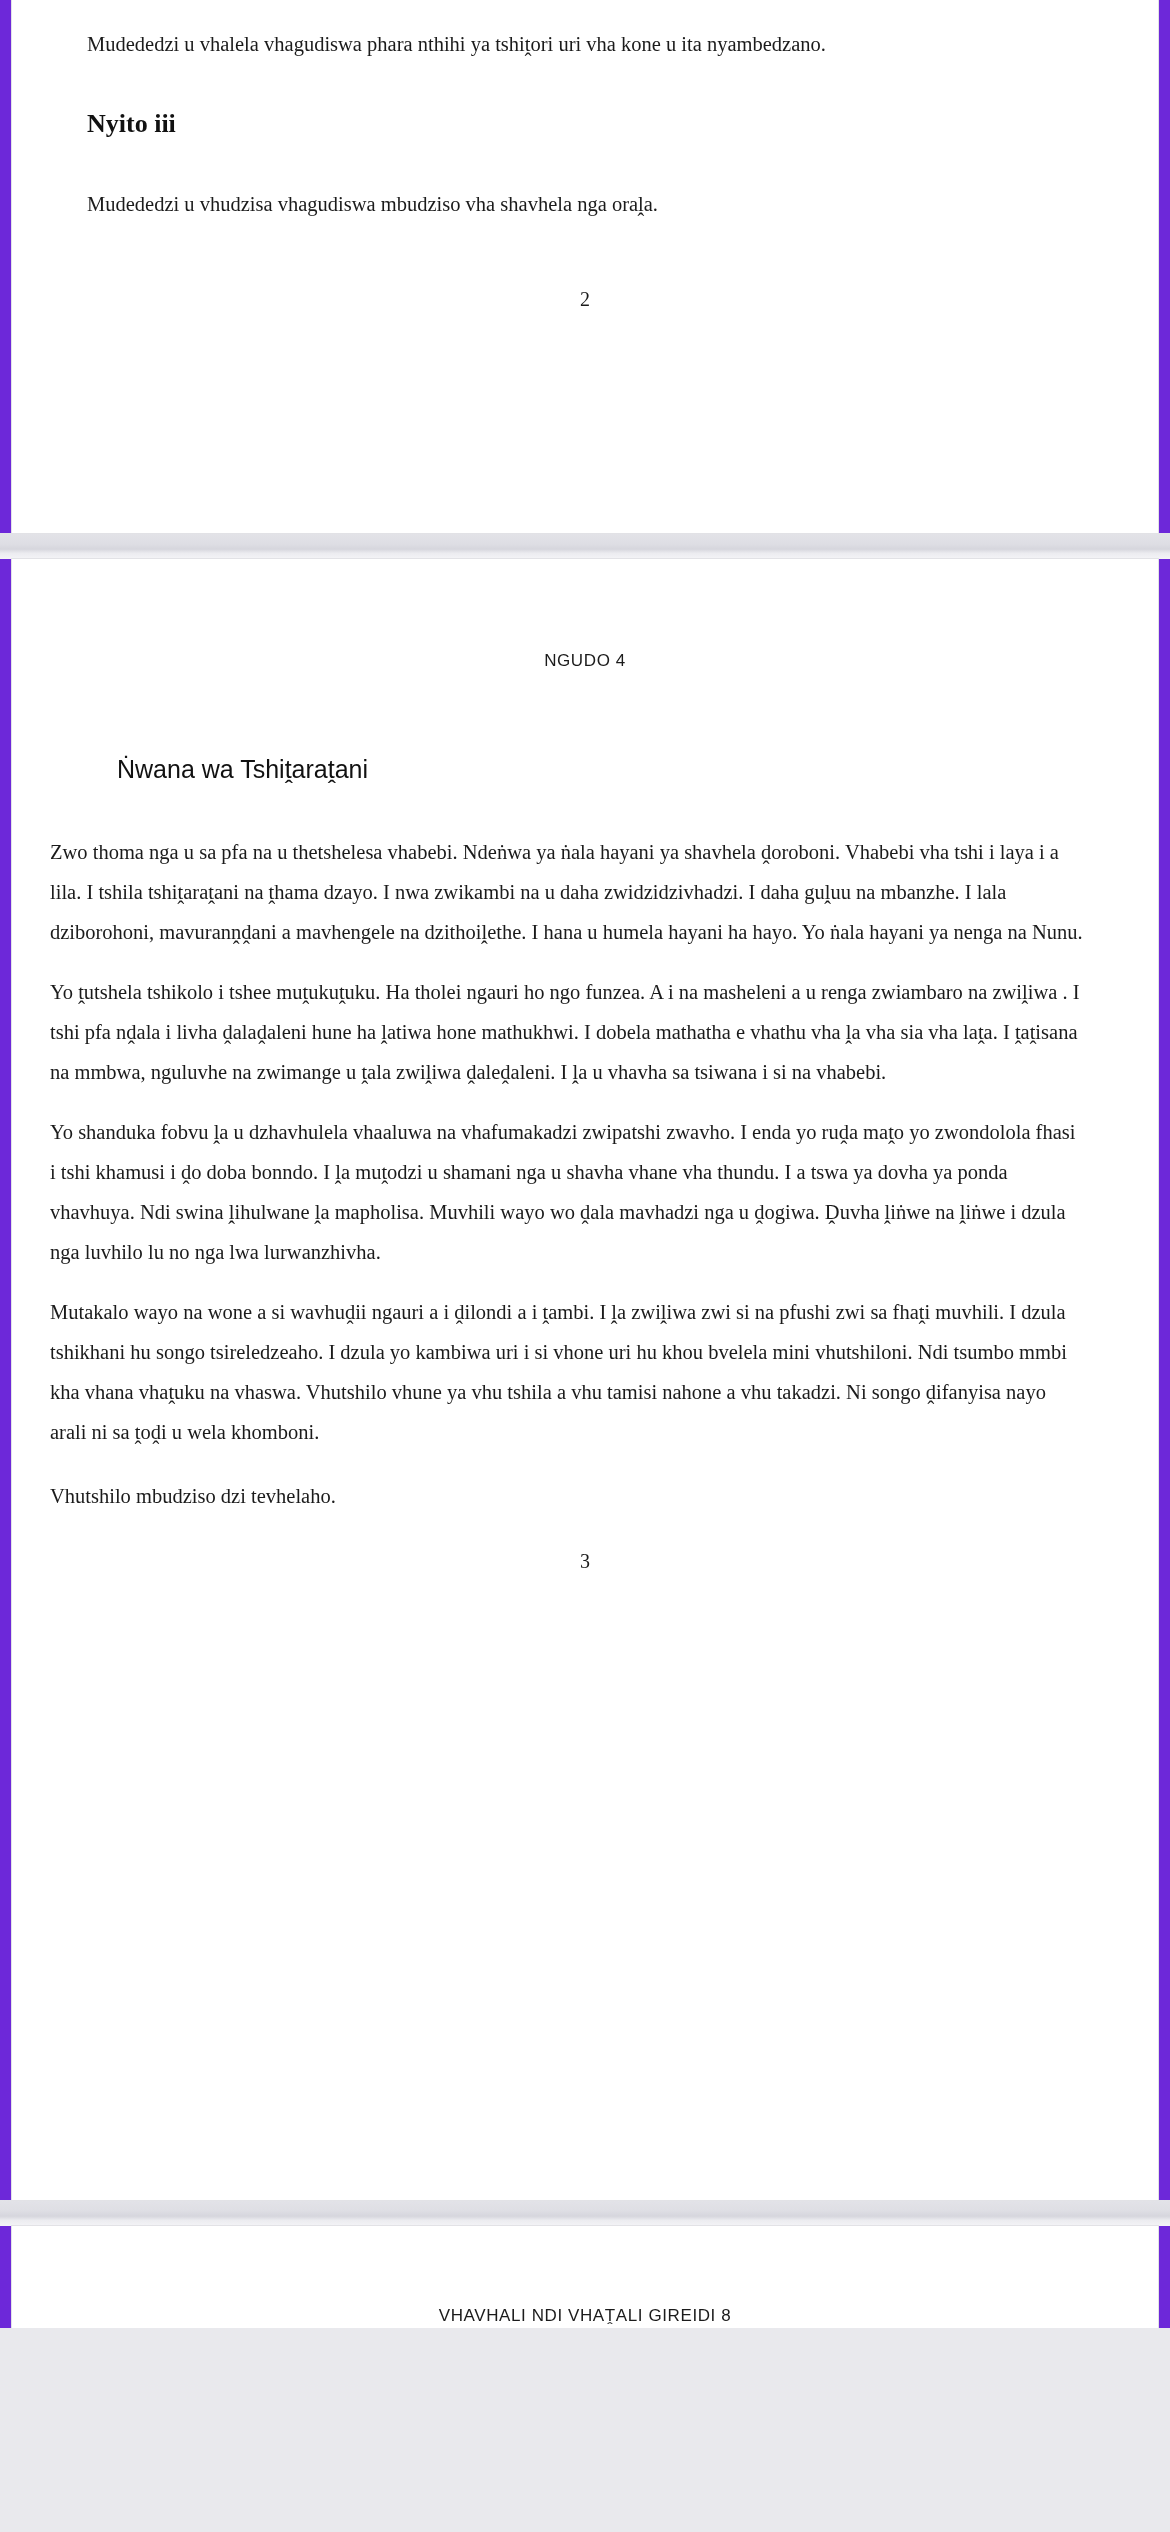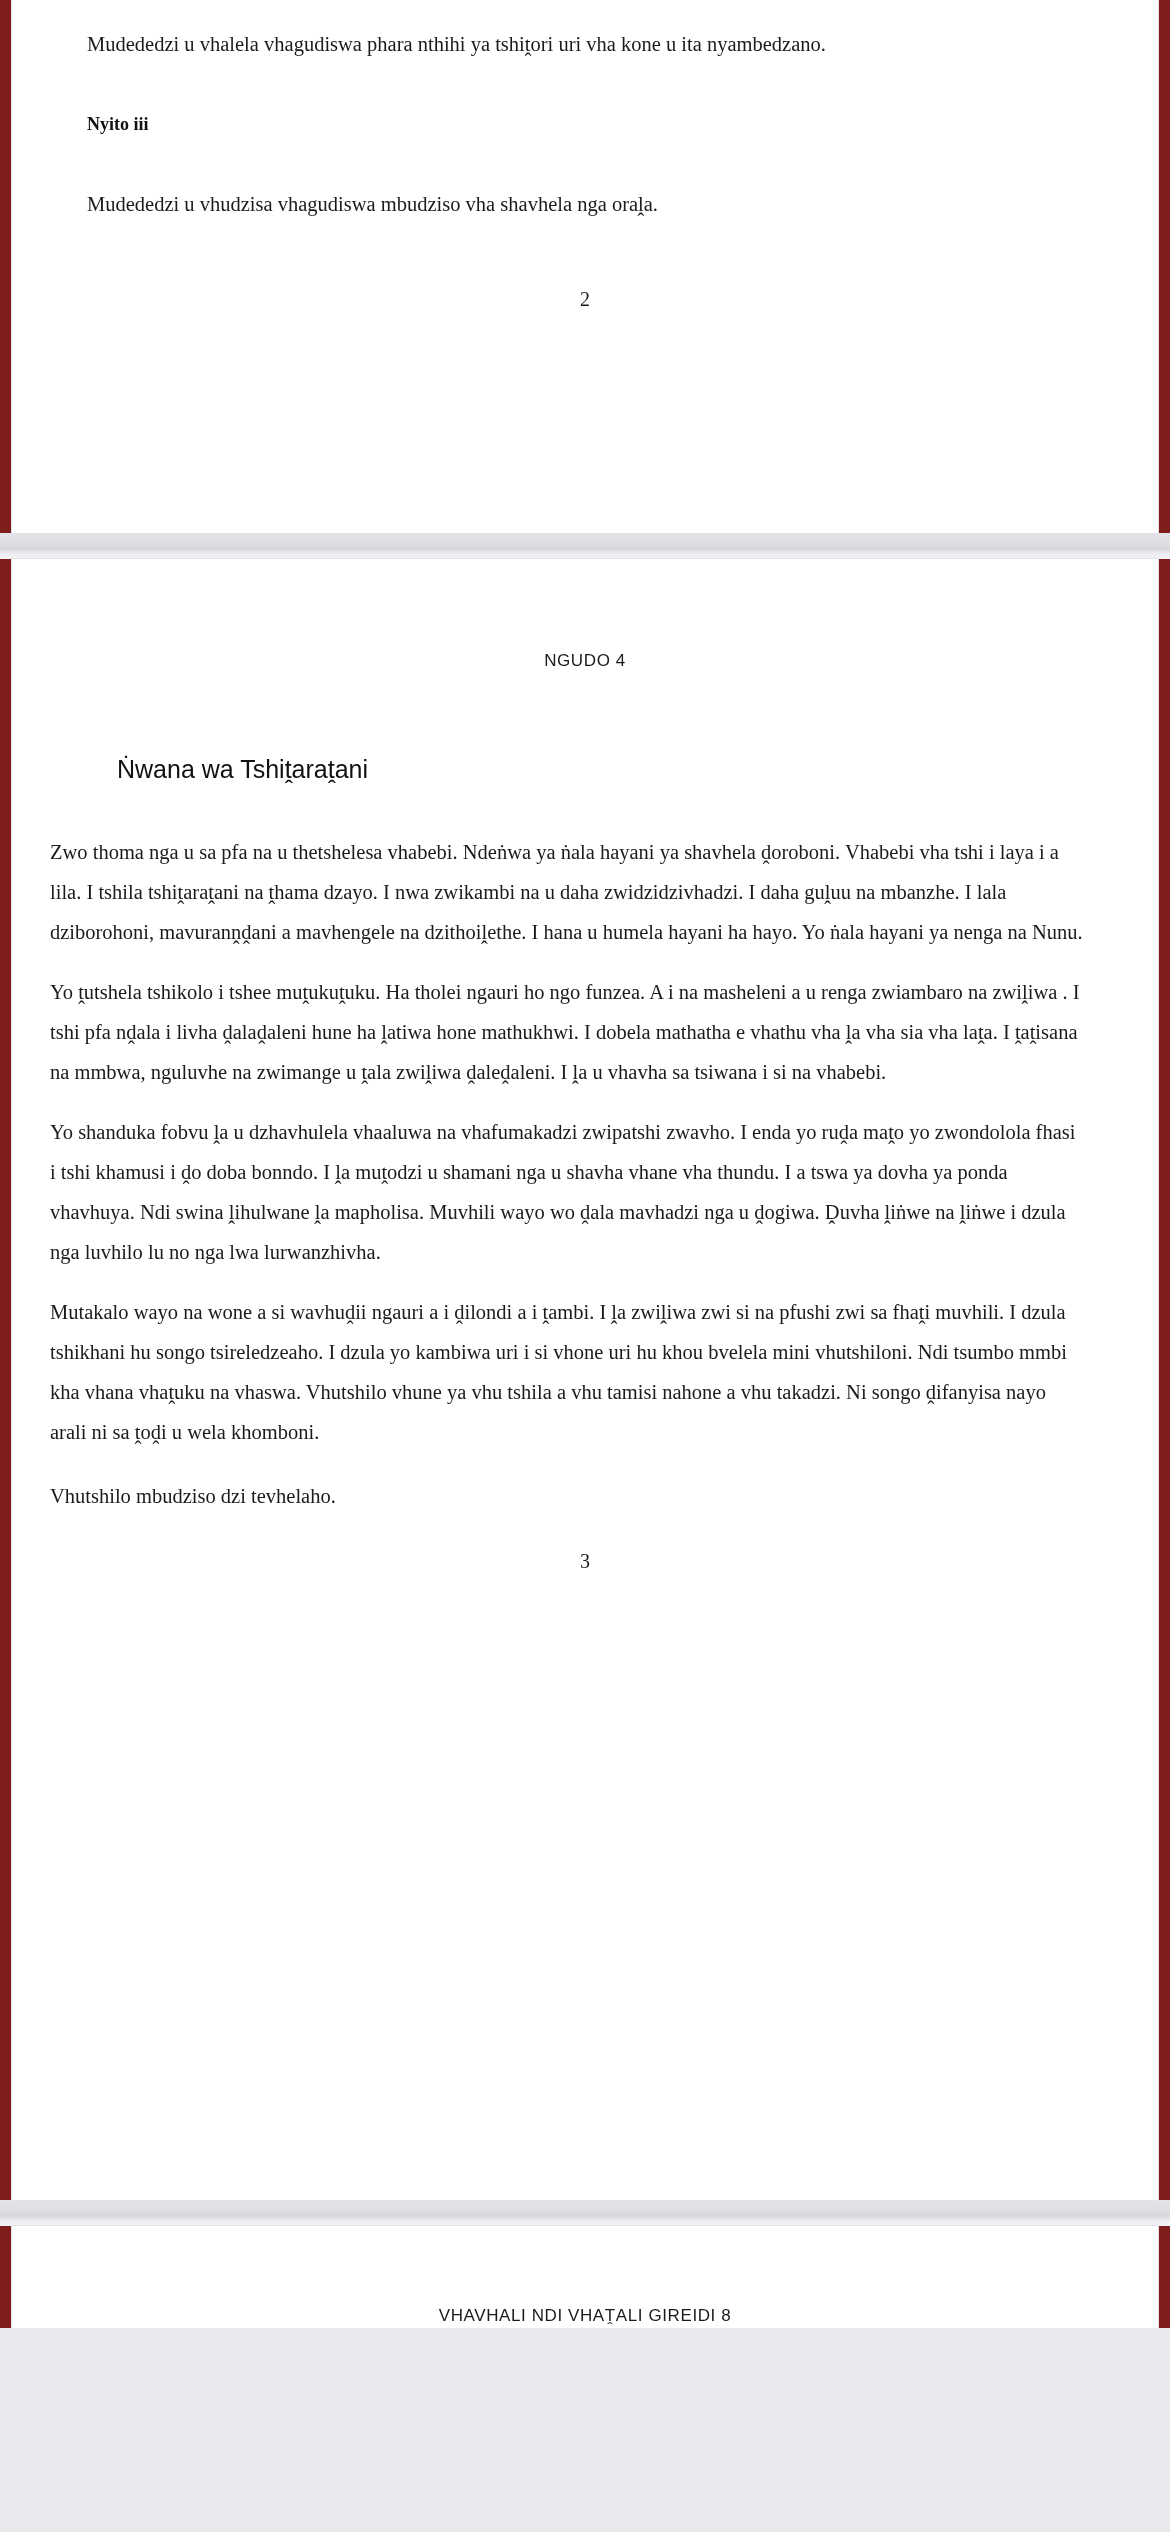--- a/index.html
+++ b/index.html
@@ -5,21 +5,21 @@
   * { margin:0; padding:0; box-sizing:border-box; }
   html, body {
     width:1170px;
     background:#e9e9ed;
     font-family:"Liberation Serif", serif;
   }
   body { padding:0; }
 
   .viewer {
     width:1170px;
-    background:#7f1d1d;
+    background:#6d28d9;
     display:flex;
     flex-direction:column;
   }
 
   
   .page {
     position:relative;
     background:#ffffff;
     margin:0 12px;
     width:1146px;
@@ -53,21 +53,21 @@
     margin-right:75px;
   }
   .p-indent {           
     margin-left:38px;
     margin-right:72px;
   }
 
   .strong-head {
     font-family:"Liberation Serif", serif;
     font-weight:bold;
-    font-size:18px;
+    font-size:26px;
     line-height:40px;
     color:#111;
     margin-left:75px;
   }
 
   .page-number {
     font-family:"Liberation Serif", serif;
     font-size:20px;
     color:#1b1b1b;
     text-align:center;

